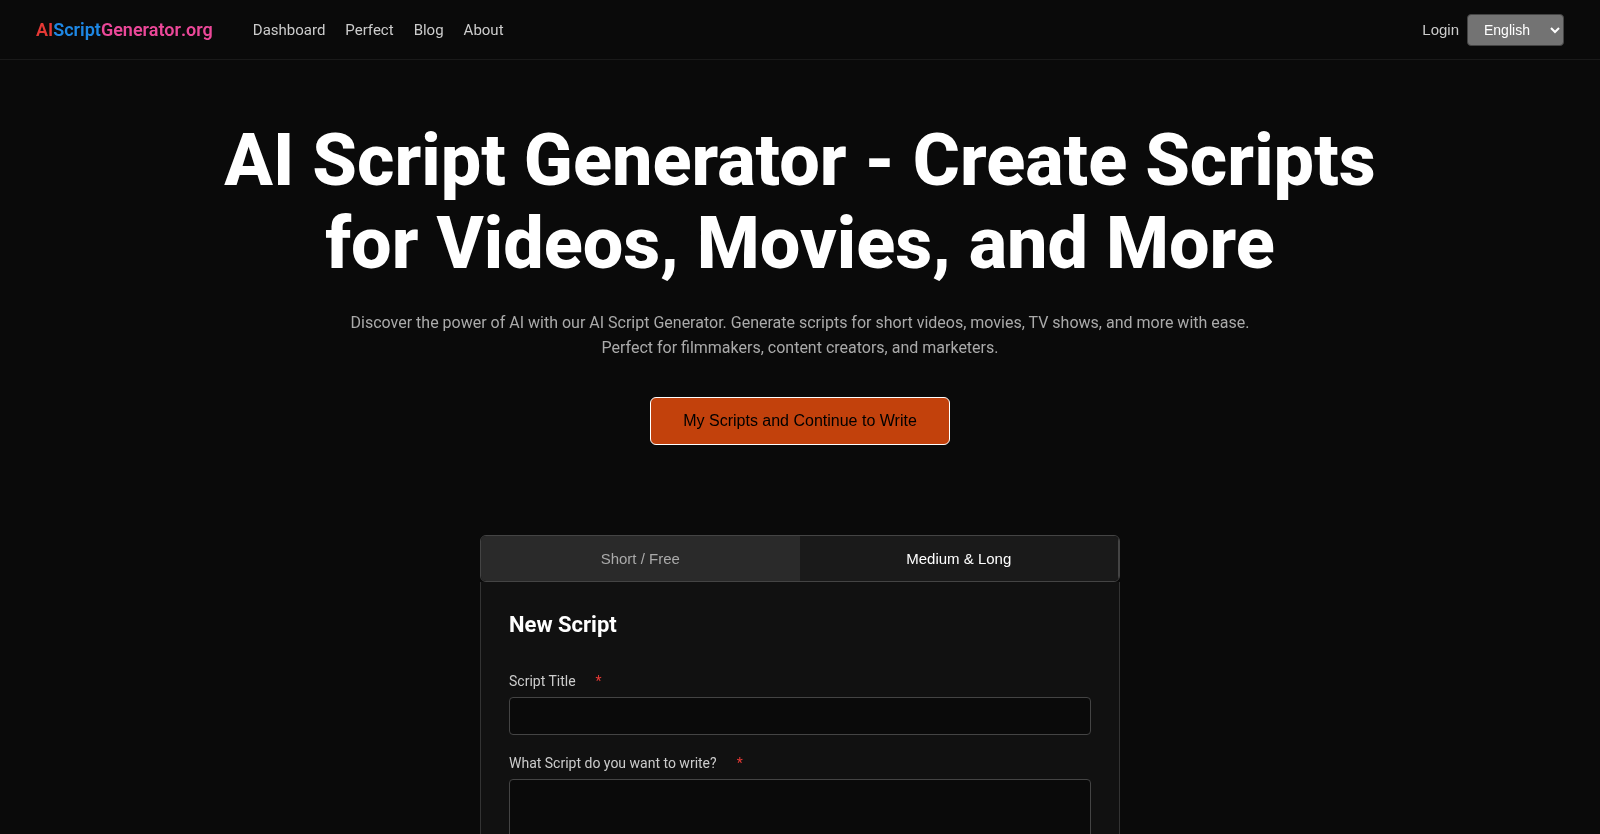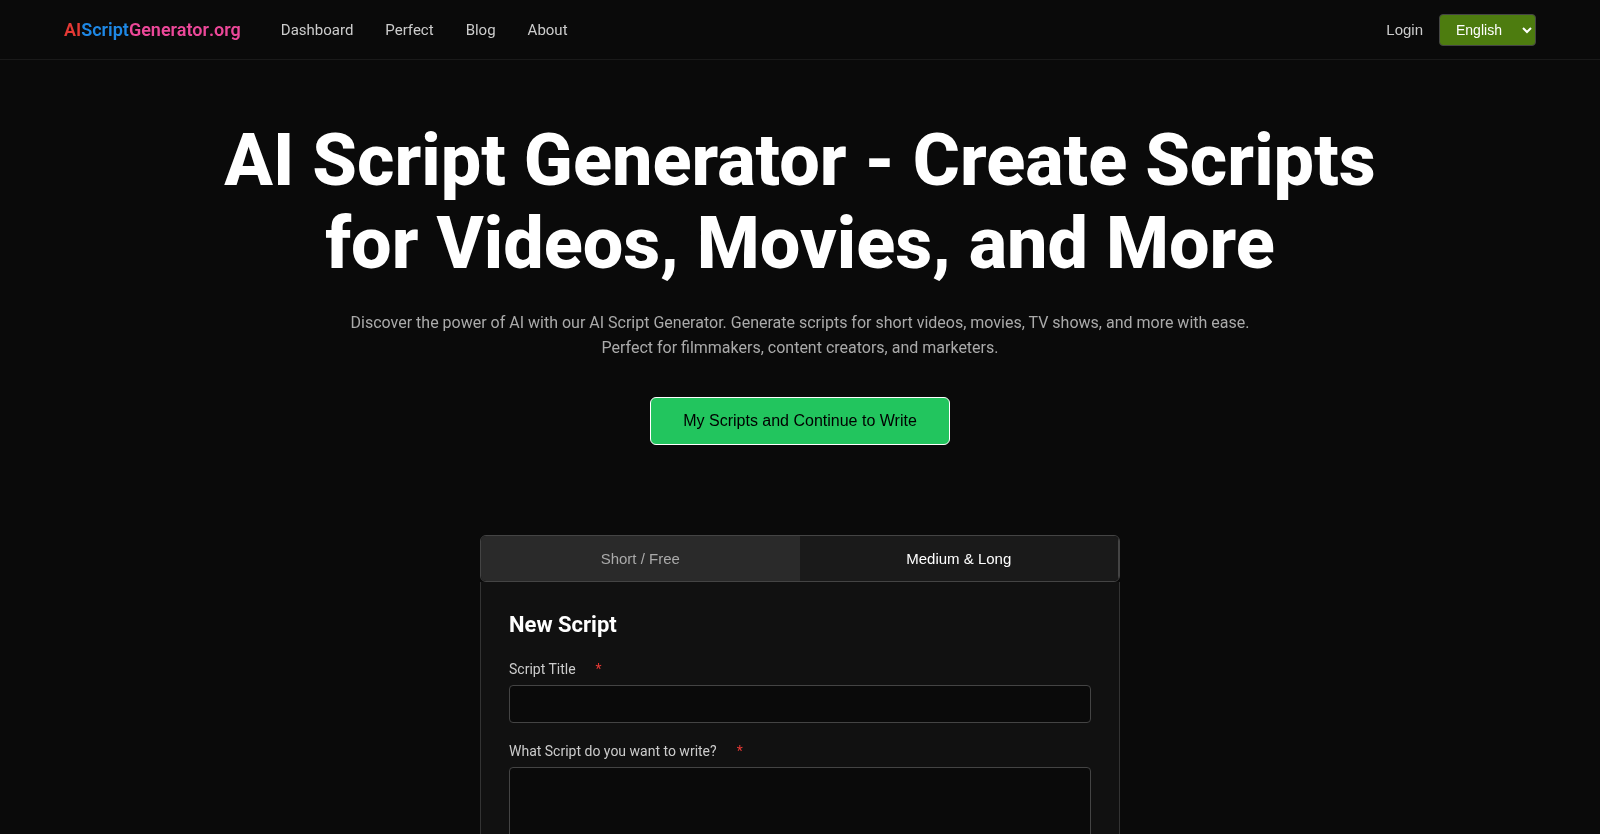--- a/index.html
+++ b/index.html
@@ -13,21 +13,21 @@
       color: #ffffff;
       font-family: -apple-system, BlinkMacSystemFont, 'Segoe UI', Roboto, Oxygen, sans-serif;
       min-height: 834px;
       width: 1600px;
     }
 
     
     nav {
       display: flex;
       align-items: center;
-      padding: 0 64px;
+      padding: 0 36px;
       height: 60px;
       background-color: #0a0a0a;
       border-bottom: 1px solid #1a1a1a;
     }
 
     .nav-logo {
       display: flex;
       align-items: center;
       margin-right: 40px;
       text-decoration: none;
@@ -43,47 +43,47 @@
       color: #1e88e5;
     }
 
     .logo-rest {
       color: #ec4899;
     }
 
     .nav-links {
       display: flex;
       align-items: center;
-      gap: 32px;
+      gap: 20px;
       flex: 1;
     }
 
     .nav-link {
       color: #cccccc;
       text-decoration: none;
       font-size: 15px;
       cursor: pointer;
     }
 
     .nav-right {
       display: flex;
-      gap: 16px;
+      gap: 8px;
       margin-left: auto;
     }
 
     .login-btn {
       background: transparent;
       border: none;
       color: #cccccc;
       font-size: 15px;
       cursor: pointer;
     }
 
     .lang-select {
-      background-color: #4d7c0f;
+      background-color: #737373;
       border: 1px solid #444;
       color: #ffffff;
       padding: 6px 12px;
       font-size: 14px;
       border-radius: 4px;
       cursor: pointer;
       appearance: auto;
     }
 
     
@@ -103,21 +103,21 @@
 
     .hero-subtitle {
       font-size: 16px;
       color: #aaaaaa;
       max-width: 900px;
       margin: 6px auto 36px;
       line-height: 1.6;
     }
 
     .hero-cta-btn {
-      background-color: #22c55e;
+      background-color: #c2410c;
       color: #000000;
       border: 1px solid #ffffff;
       padding: 14px 32px;
       font-size: 16px;
       font-weight: 500;
       border-radius: 6px;
       cursor: pointer;
     }
 
     
@@ -163,21 +163,21 @@
       border: 1px solid #333;
       border-top: none;
       border-radius: 0 0 8px 8px;
       padding: 30px 28px;
     }
 
     .form-card-title {
       font-size: 22px;
       font-weight: 700;
       color: #ffffff;
-      margin-bottom: 24px;
+      margin-bottom: 36px;
     }
 
     .form-group {
       margin-bottom: 20px;
     }
 
     .form-label {
       display: flex;
       align-items: center;
       gap: 20px;

